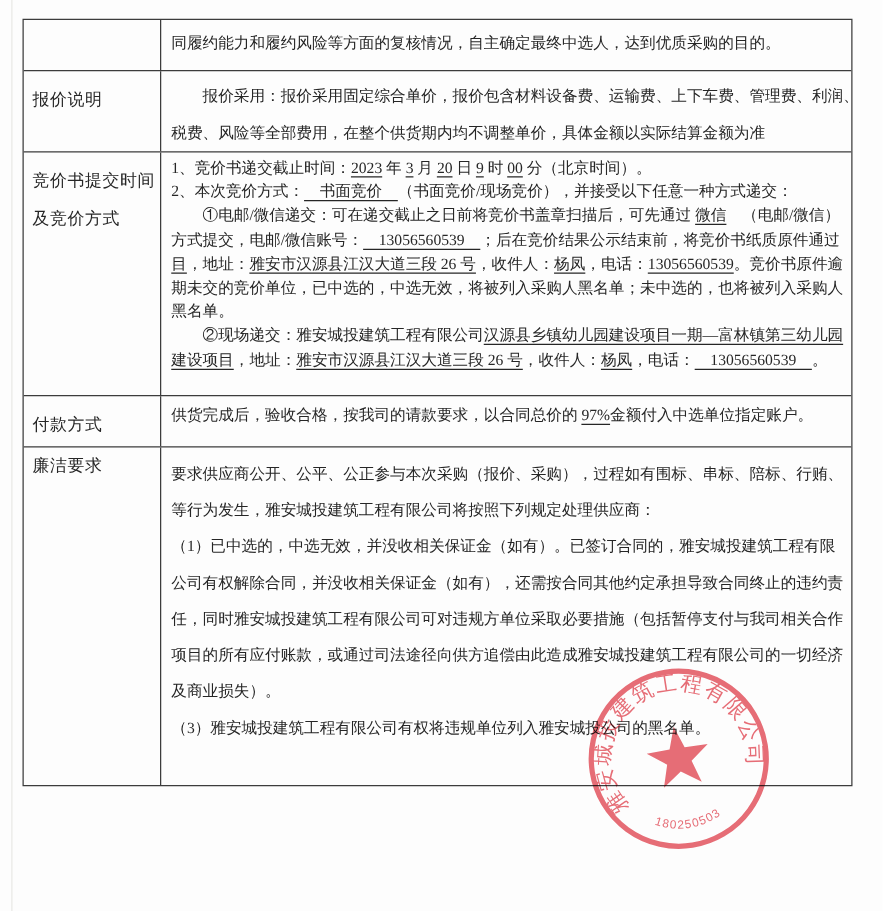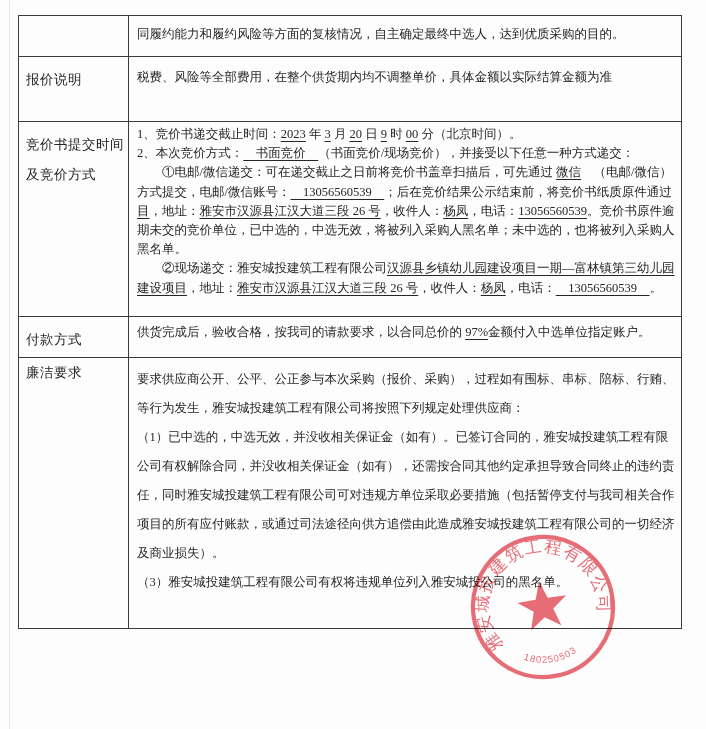--- a/index.html
+++ b/index.html
@@ -63,20 +63,21 @@
       <div class="lcell vtop"></div>
       <div class="ccell" style="padding-top: 3px;">
         <div class="tline" style="line-height: 30px;"><span>同履约能力和履约风险等方面的复核情况，自主确定最终中选人，达到优质采购的目的。</span></div>
       </div>
     </div>
     <div class="trow" style="height: 65px;">
       <div class="lcell vtop">
         <div class="label-line">报价说明</div>
       </div>
       <div class="ccell" style="padding-top: 6px;">
+        <div class="tline" style="line-height: 29px;"><span>　　报价采用：报价采用固定综合单价，报价包含材料设备费、运输费、上下车费、管理费、利润、</span></div>
         <div class="tline" style="line-height: 29px;"><span>税费、风险等全部费用，在整个供货期内均不调整单价，具体金额以实际结算金额为准</span></div>
       </div>
     </div>
     <div class="trow" style="height: 195px; justify-content: center;">
       <div class="lcell vtop">
         <div class="label-line">竞价书提交时间</div>
         <div class="label-line">及竞价方式</div>
       </div>
       <div class="ccell" style="padding-top: 3px;">
         <div class="tline" style="line-height: 19.2px;"><span>1、竞价书递交截止时间：</span><span class="u">2023</span><span> 年 </span><span class="u">3</span><span> 月 </span><span class="u">20</span><span> 日 </span><span class="u">9</span><span> 时 </span><span class="u">00</span><span> 分（北京时间）。</span></div>

